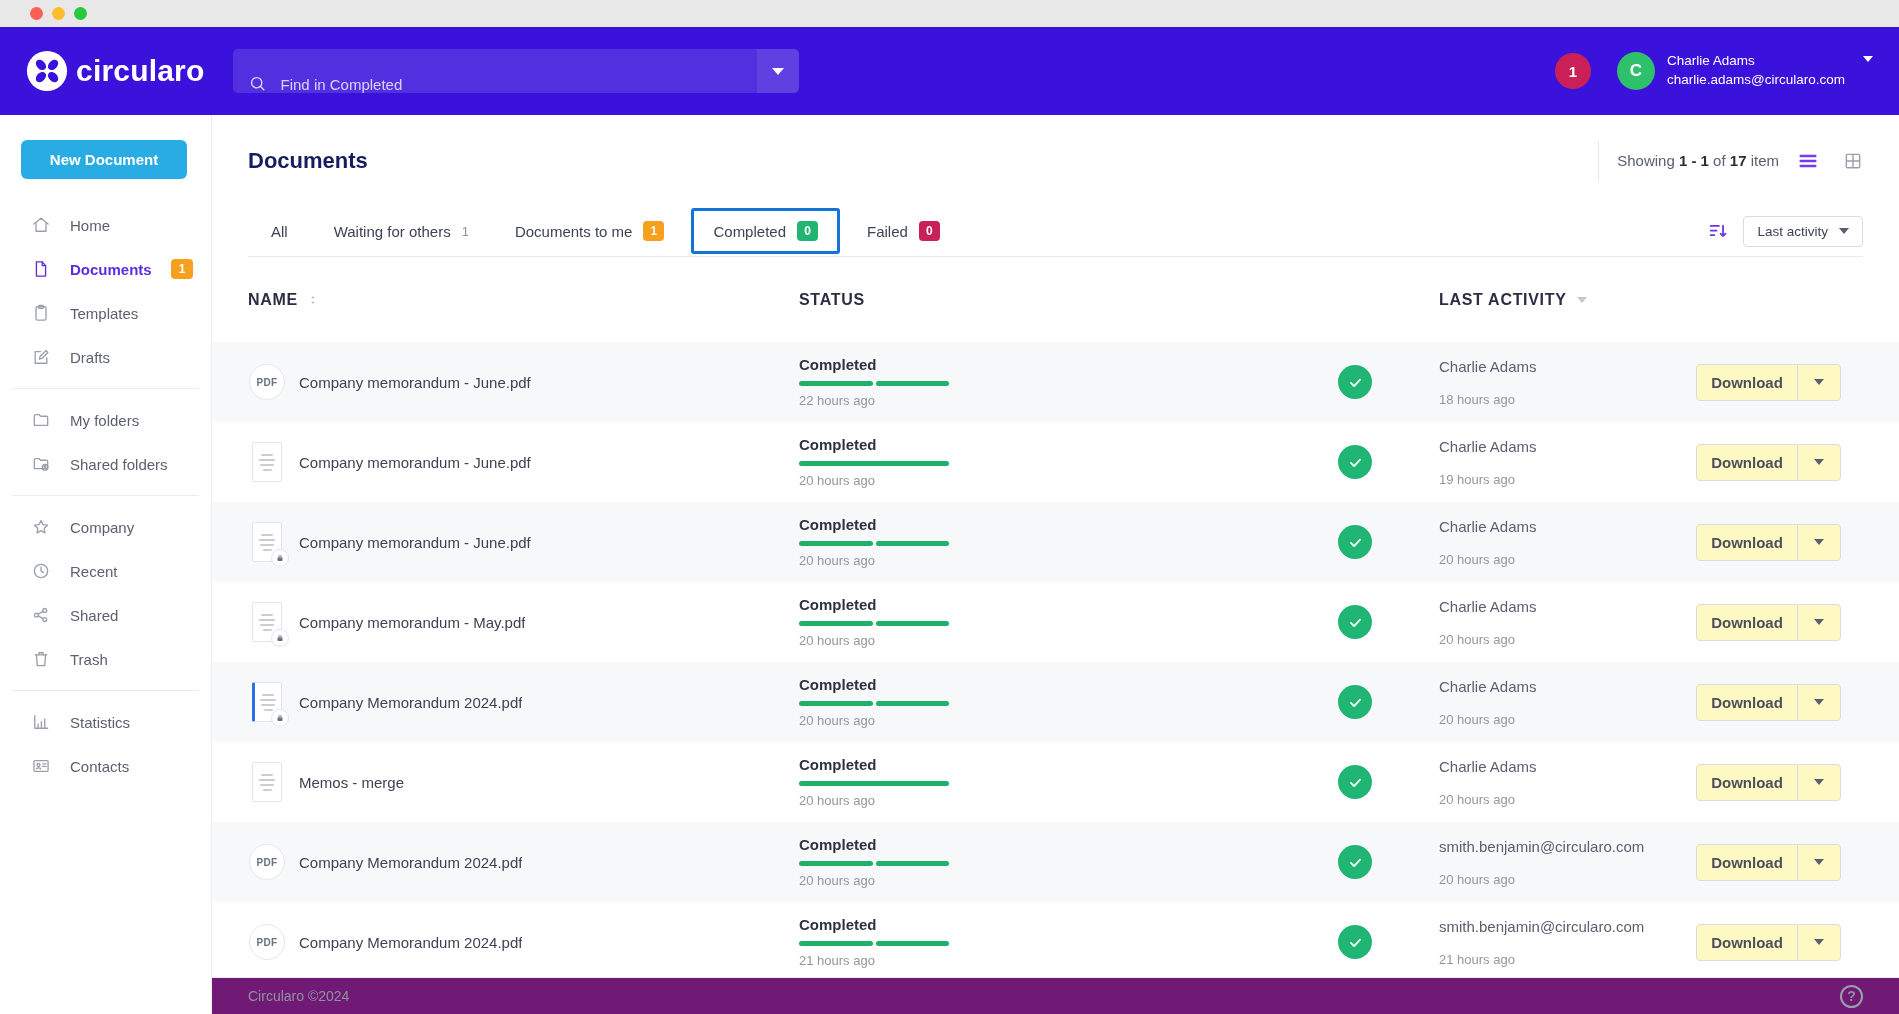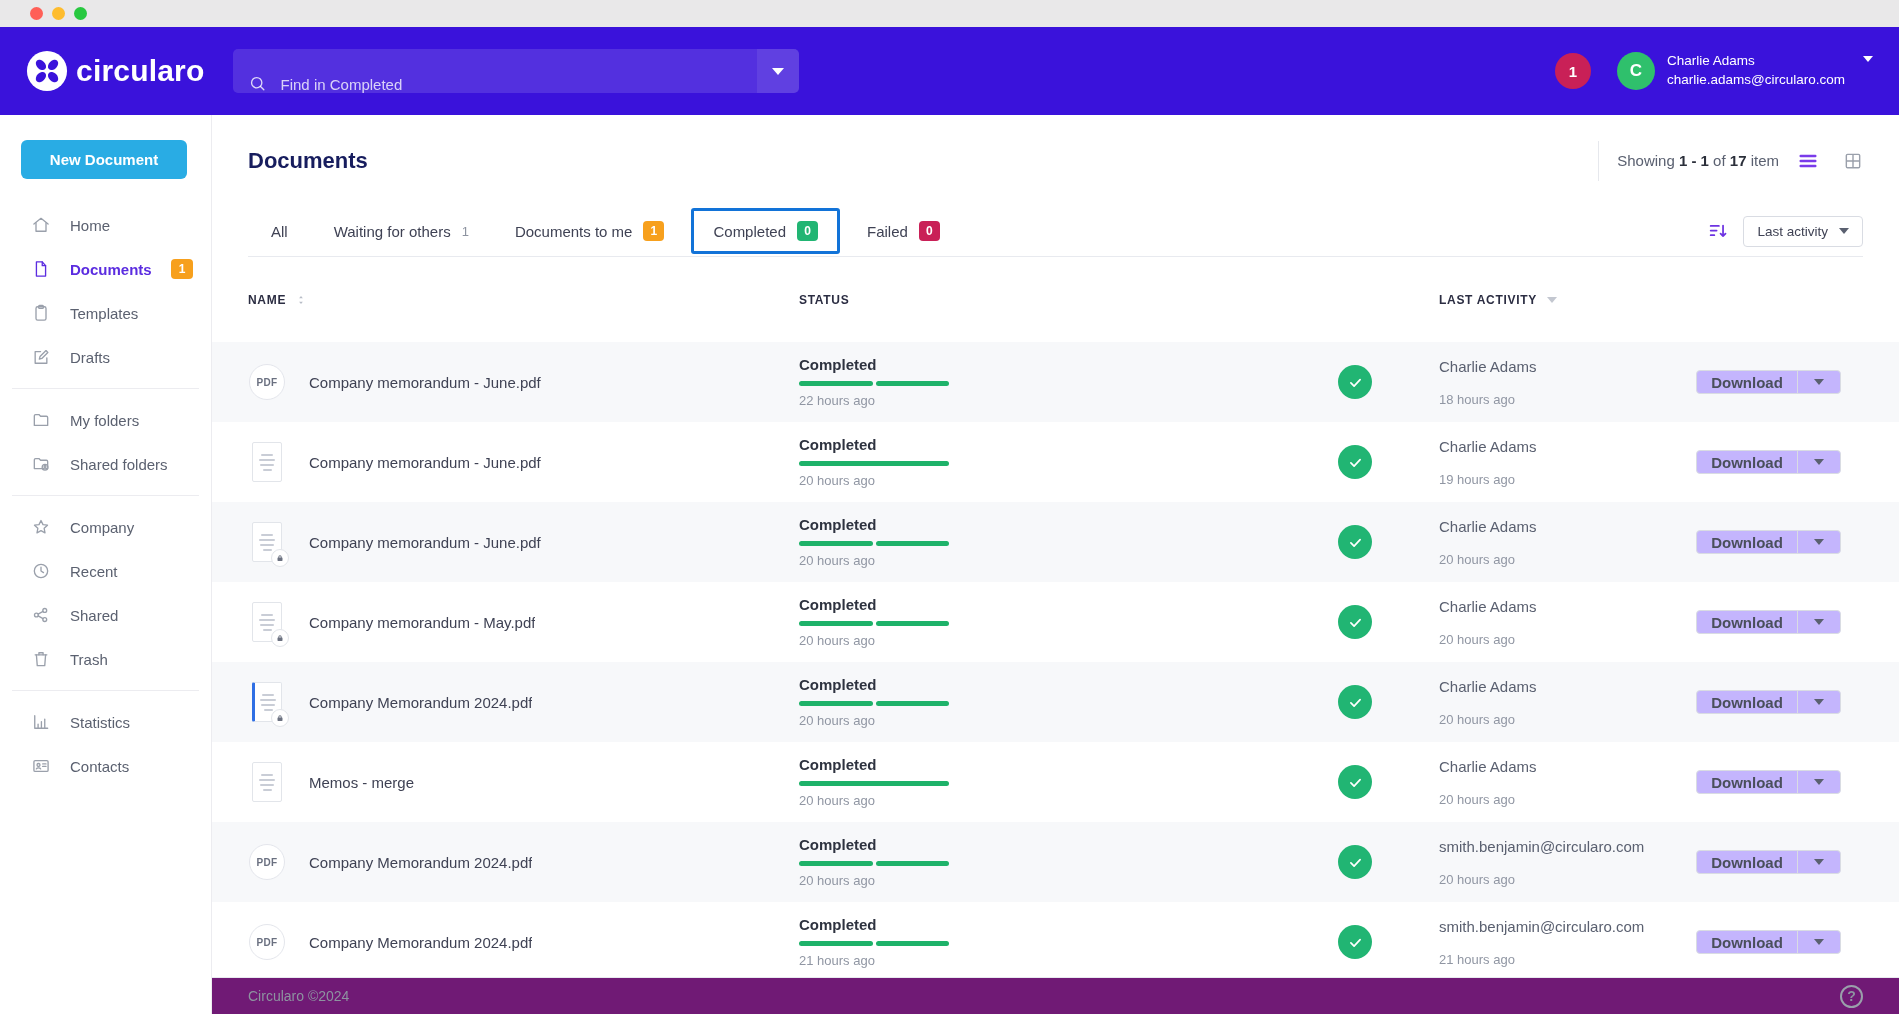--- a/index.html
+++ b/index.html
@@ -72,48 +72,48 @@
   .badge{min-width:21px;height:20px;border-radius:4px;color:#fff;font-size:12px;font-weight:700;display:inline-flex;align-items:center;justify-content:center;padding:0 6px}
   .badge.orange{background:var(--orange)}.badge.green{background:var(--green)}.badge.red{background:var(--crimson)}
   .tab.focused{border:3px solid var(--focus-blue);border-radius:3px;padding:10px 19px;margin:0 4px}
   .tabs-right{margin-left:auto;display:flex;align-items:center;gap:14px}
   .sort-dir-btn{background:none;border:none;padding:0;display:flex;color:#6d33e2;cursor:pointer}
   .sort-btn{height:31px;border:1px solid var(--border);border-radius:4px;background:#fff;padding:0 13px;display:flex;align-items:center;gap:11px;font-size:13.5px;color:var(--text);font-family:inherit;cursor:pointer}
   .sort-btn .tri-down{border-left-width:5px;border-right-width:5px;border-top-width:6px;border-top-color:#5a6070}
   .tabs-underline{height:1px;background:var(--line);margin:0 36px}
 
   
-  .table-head{flex:0 0 85px;display:flex;align-items:center;padding:0 36px;font-size:12px;font-weight:700;color:#2b2d42;letter-spacing:.7px}
+  .table-head{flex:0 0 85px;display:flex;align-items:center;padding:0 36px;font-size:16px;font-weight:700;color:#2b2d42;letter-spacing:.7px}
   .col-name{flex:0 0 551px;display:flex;align-items:center;min-width:0}
   .col-status{flex:0 0 290px}
   .col-check{flex:0 0 283px;display:flex;justify-content:flex-end;align-items:center}
   .col-signer{flex:0 0 318px;padding-left:67px}
   .col-action{flex:1;display:flex;justify-content:flex-end;align-items:center;padding-right:22px}
   .th-sort{display:flex;margin-left:8px;color:#b7bcc6}
   .th-caret{margin-left:10px;display:inline-block;width:0;height:0;border-left:5px solid transparent;border-right:5px solid transparent;border-top:6px solid #c3c7d0;vertical-align:middle}
 
   .rows{flex:1;min-height:0;overflow:hidden}
   .row{height:80px;display:flex;align-items:center;padding:0 36px;cursor:pointer}
   .row.shade{background:#f7f8fa}
   .icon-cell{flex:0 0 38px;display:flex;justify-content:center}
-  .doc-name{margin-left:23px;font-size:15px;color:var(--text);overflow:hidden;text-overflow:ellipsis;white-space:nowrap}
+  .doc-name{margin-left:13px;font-size:15px;color:var(--text);overflow:hidden;text-overflow:ellipsis;white-space:nowrap}
   .pdf-badge{width:36px;height:36px;border-radius:50%;background:#fff;border:1px solid #e4e6ec;display:flex;align-items:center;justify-content:center;font-size:10px;font-weight:700;color:#6a7080;letter-spacing:.3px}
   .doc-thumb{position:relative;width:30px;height:40px;background:#fff;border:1px solid #e2e5ea;border-radius:2px;display:flex;flex-direction:column;justify-content:center;align-items:center;gap:3px}
   .doc-thumb i{display:block;height:2px;background:#c9cdd6;border-radius:1px}
   .doc-thumb i:nth-child(1){width:12px}.doc-thumb i:nth-child(2){width:16px}.doc-thumb i:nth-child(3){width:14px}.doc-thumb i:nth-child(4){width:9px}
   .doc-thumb.blue-edge{border-left:3px solid #2f6fe4}
   .lock-badge{position:absolute;right:-8px;bottom:-6px;width:18px;height:18px;border-radius:50%;background:#fff;border:1px solid #e2e5ea;display:flex;align-items:center;justify-content:center;color:#6b7180}
   .status-label{font-size:15px;font-weight:600;color:#2e3340}
   .progress{display:flex;gap:3px;width:150px;margin:8px 0 7px}
   .progress span{flex:1;height:5px;background:var(--green-bar);border-radius:3px}
   .time{font-size:13px;color:var(--muted)}
   .check-circle{width:34px;height:34px;border-radius:50%;background:var(--green);display:flex;align-items:center;justify-content:center}
   .signer-name{font-size:15px;color:#5a6070}
   .signer-time{font-size:13px;color:var(--muted);margin-top:17px}
-  .dl{display:flex;height:24px;border:1px solid var(--border);border-radius:4px;background:#c4b5fd;overflow:hidden}
+  .dl{display:flex;height:37px;border:1px solid var(--border);border-radius:4px;background:#fef9c3;overflow:hidden}
   .dl-main{width:101px;display:flex;align-items:center;justify-content:center;font-size:15px;font-weight:600;color:#4a4f5c;border-right:1px solid var(--border);background:none;font-family:inherit;cursor:pointer;border-top:none;border-bottom:none;border-left:none}
   .dl-caret{width:42px;display:flex;align-items:center;justify-content:center;background:none;border:none;cursor:pointer}
   .dl-caret .tri-down{border-left-width:5px;border-right-width:5px;border-top-width:6px;border-top-color:#5a6070}
 
   
   .footer{flex:0 0 37px;border-top:1px solid var(--line);background:#701a75;display:flex;align-items:center;padding:0 36px;font-size:14px;color:#8d93a0}
   .help{margin-left:auto;width:23px;height:23px;border-radius:50%;border:2px solid #9aa0ab;color:#8d93a0;font-size:14px;font-weight:700;display:flex;align-items:center;justify-content:center;cursor:pointer}
 </style>
 </head>
 <body>

